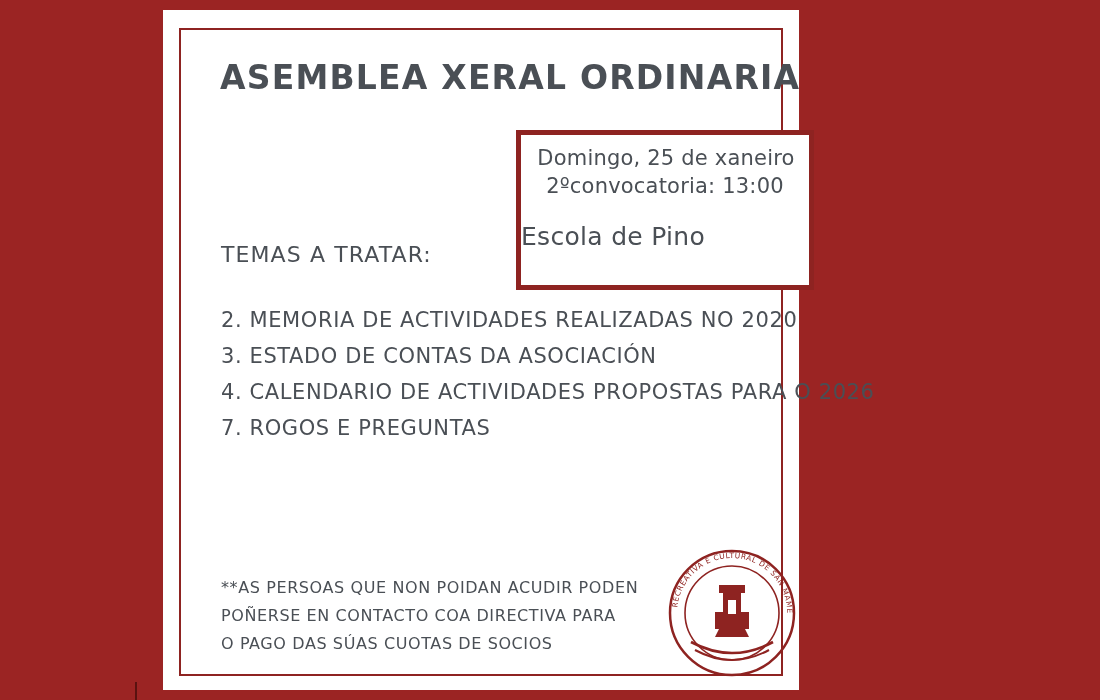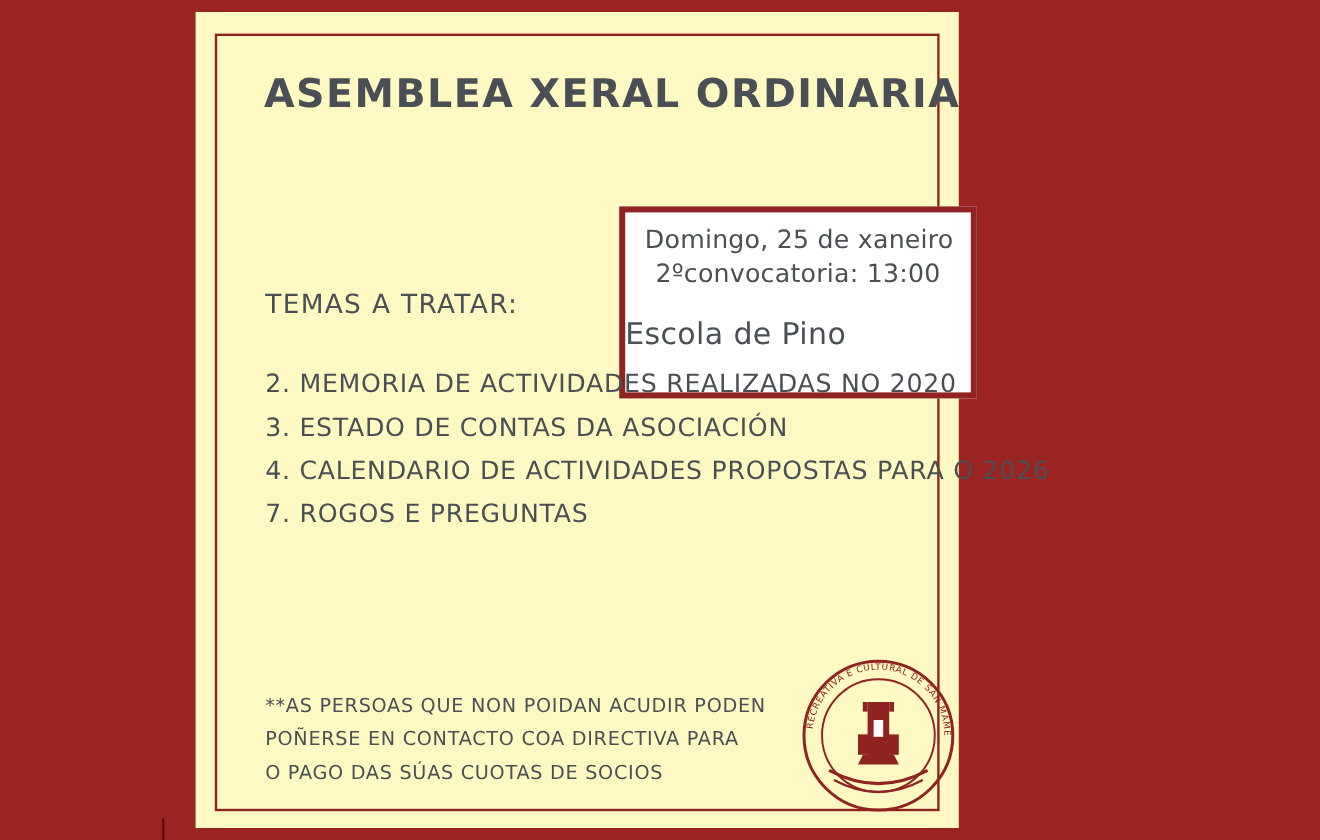--- a/index.html
+++ b/index.html
@@ -12,21 +12,21 @@
     background: #9b2423;
     font-family: "DejaVu Sans", sans-serif;
     overflow: hidden;
   }
   .poster-wrap {
     position: absolute;
     left: 163px;
     top: 10px;
     width: 636px;
     height: 680px;
-    background: #fef9c3;
+    background: #ffffff;
     box-sizing: border-box;
   }
   .poster-inner {
     position: absolute;
     left: 16px;
     top: 18px;
     right: 16px;
     bottom: 14px;
     border: 2px solid #8e2321;
     box-sizing: border-box;
@@ -50,21 +50,20 @@
   .detail-box {
     position: absolute;
     left: 335px;
     top: 100px;
     width: 298px;
     height: 160px;
     border: 5px solid #8e2321;
     box-sizing: border-box;
     background: #ffffff;
     padding-top: 10px;
-    margin-top: 42px;
   }
   .detail-line {
     font-size: 21px;
     color: #4a4f55;
     text-align: center;
     line-height: 1.32;
     letter-spacing: 0.2px;
     white-space: nowrap;
   }
   .detail-line.first {

